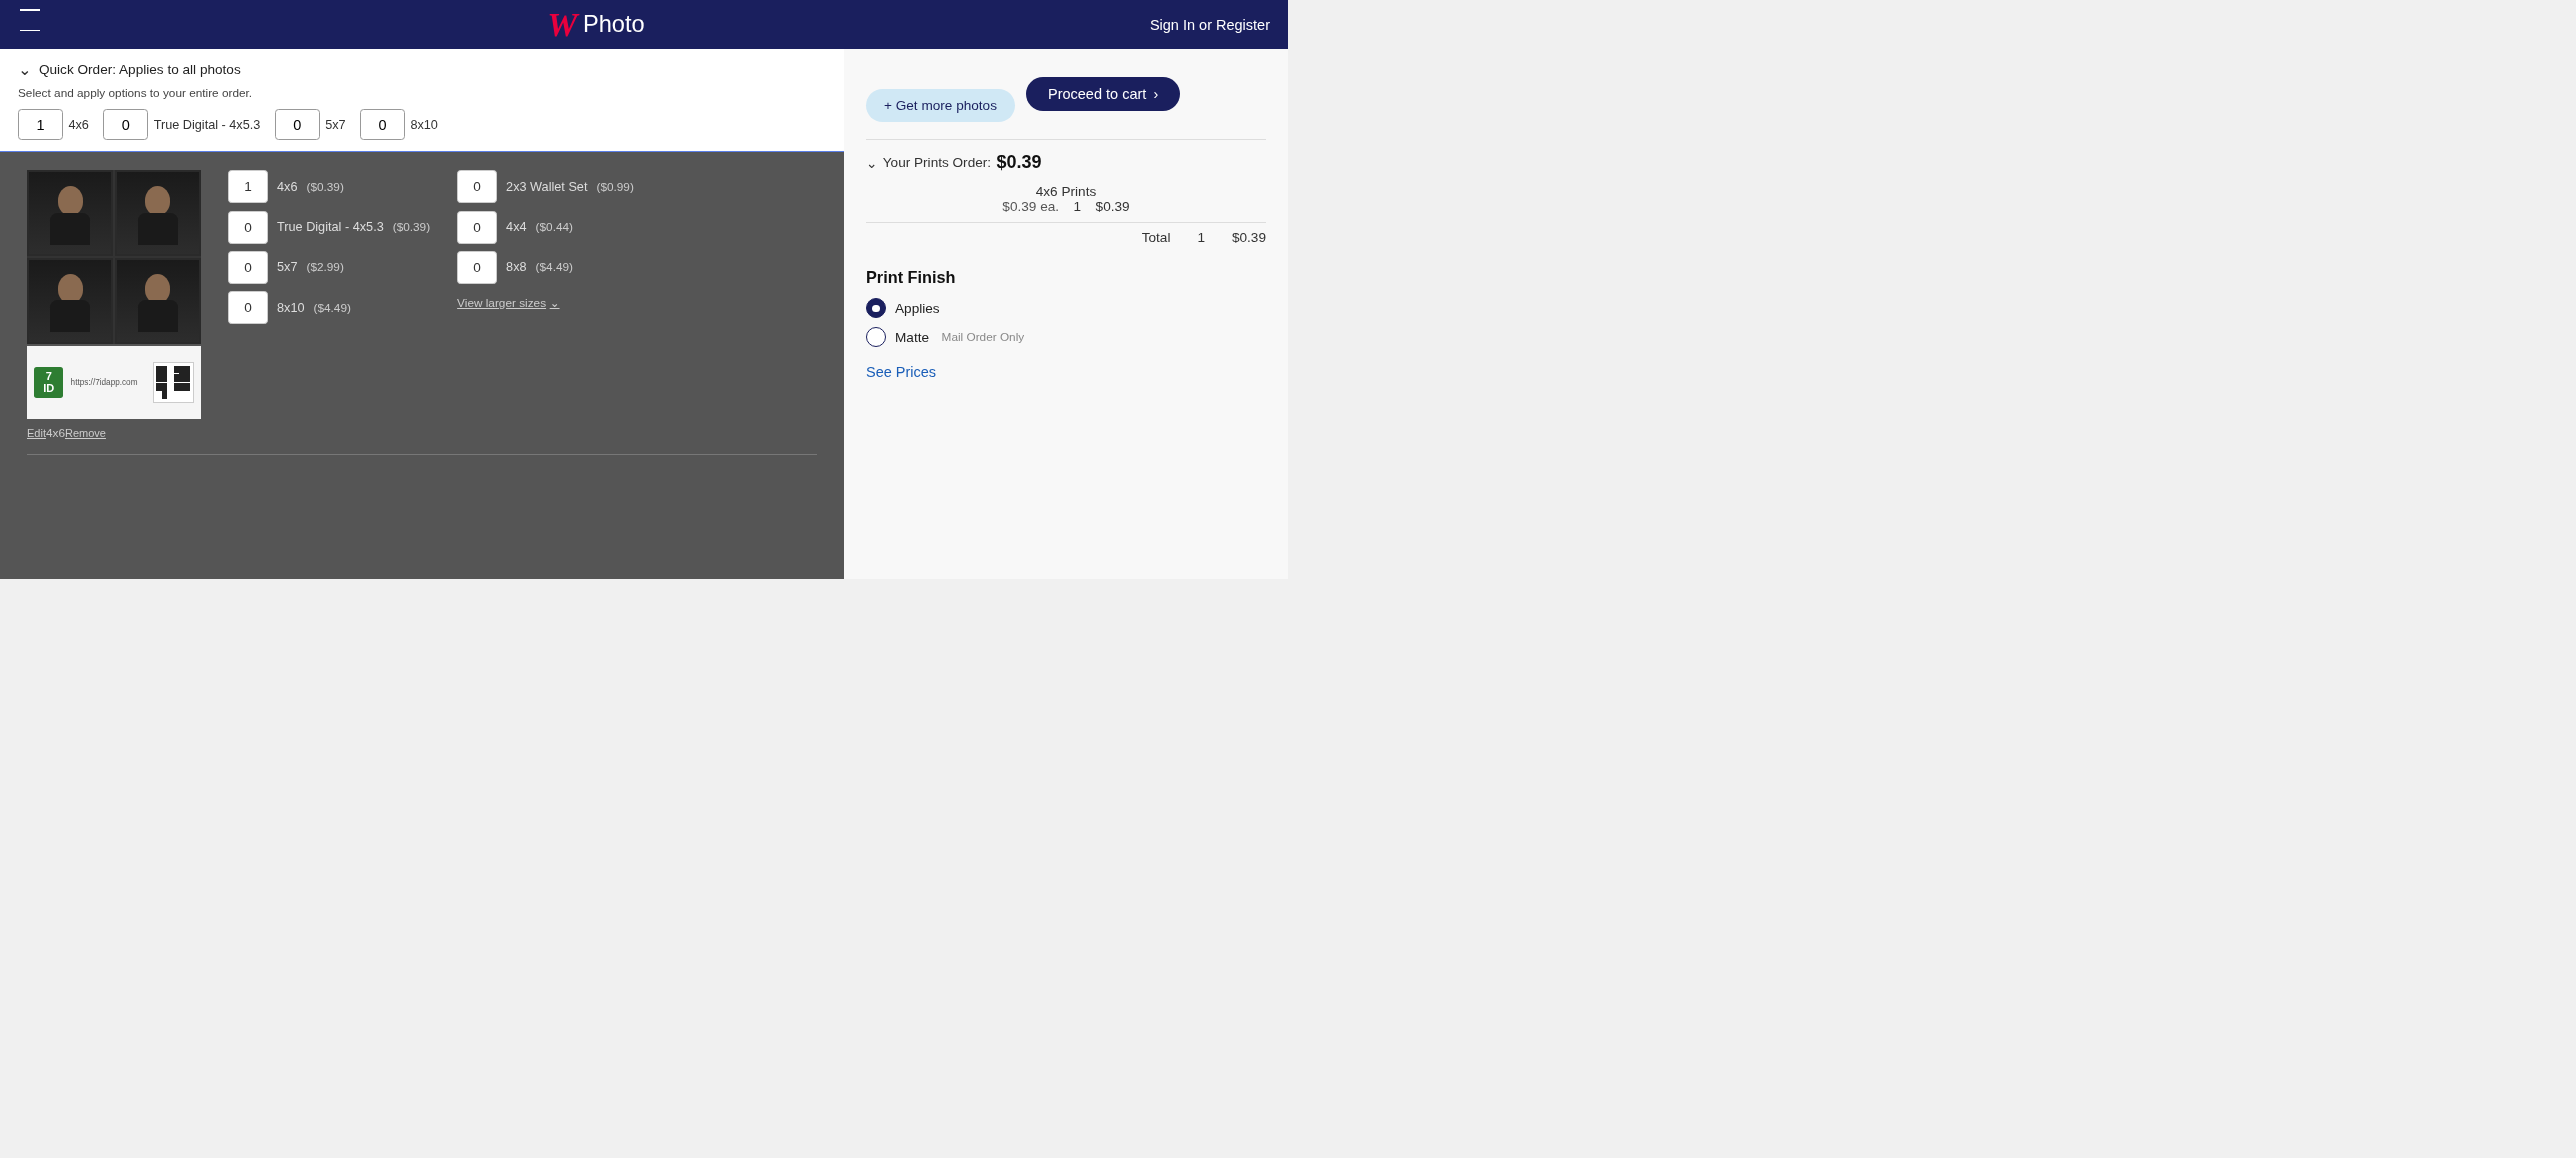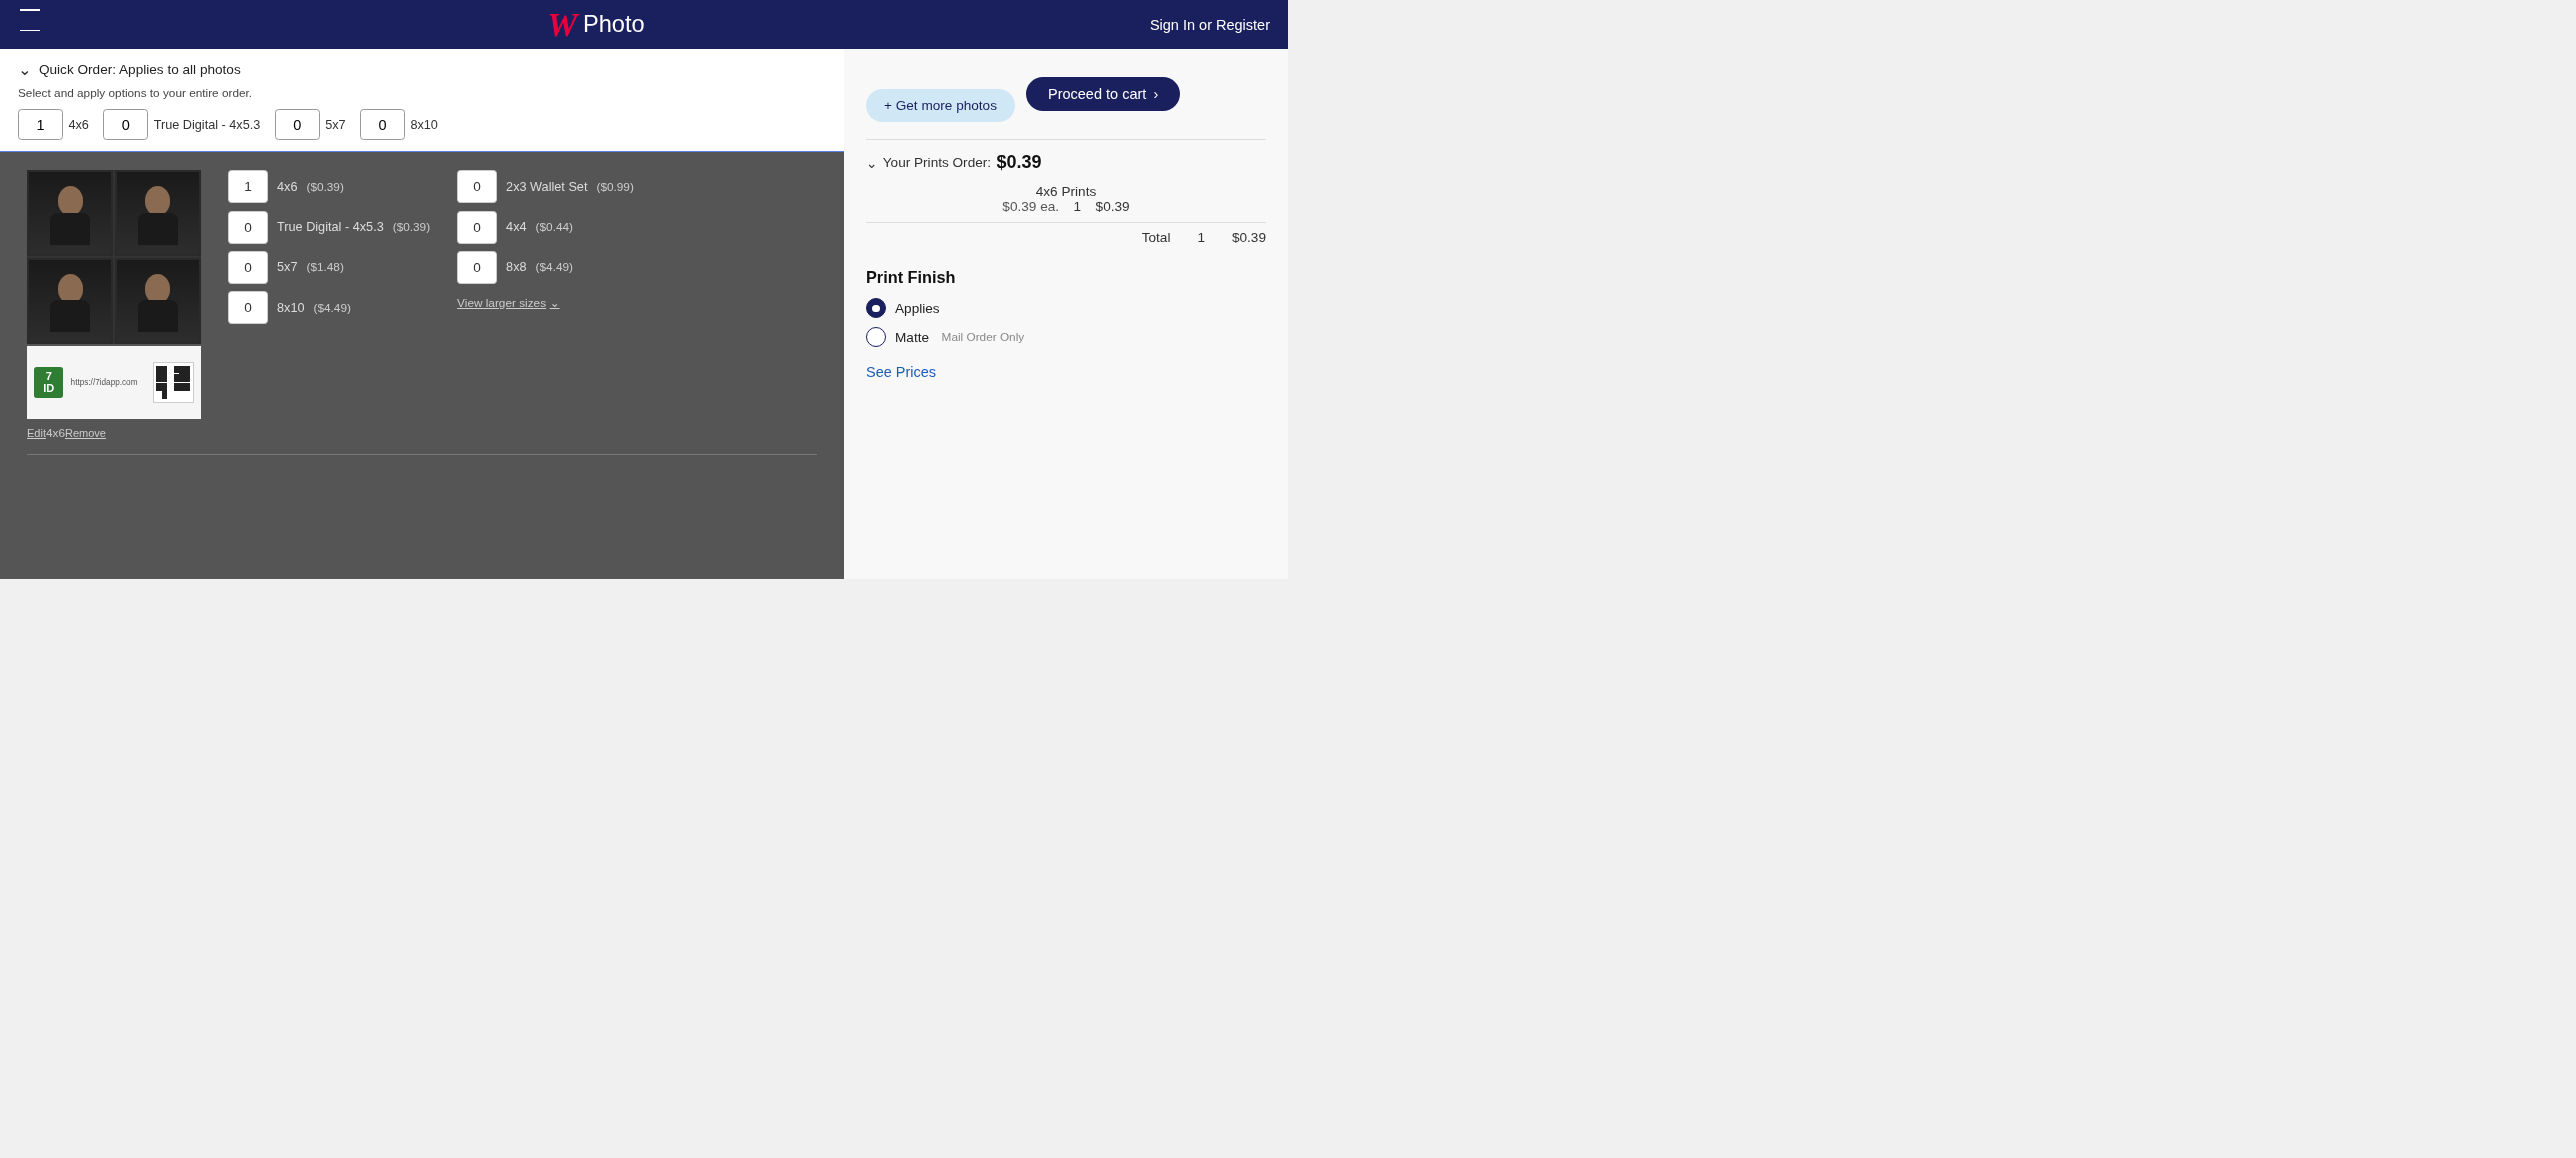--- a/index.html
+++ b/index.html
@@ -522,21 +522,21 @@
             <span class="size-price">($0.39)</span>
           </div>
           <div class="size-option-row">
             <input type="text" class="size-qty" value="0" style="">
             <span class="size-name">True Digital - 4x5.3</span>
             <span class="size-price">($0.39)</span>
           </div>
           <div class="size-option-row">
             <input type="text" class="size-qty" value="0" style="">
             <span class="size-name">5x7</span>
-            <span class="size-price">($1.48)</span>
+            <span class="size-price">($2.99)</span>
           </div>
           <div class="size-option-row">
             <input type="text" class="size-qty" value="0" style="">
             <span class="size-name">8x10</span>
             <span class="size-price">($4.49)</span>
           </div>
         </div>
 
         <div class="size-options" style="margin-top:0;">
           <div class="size-option-row">

